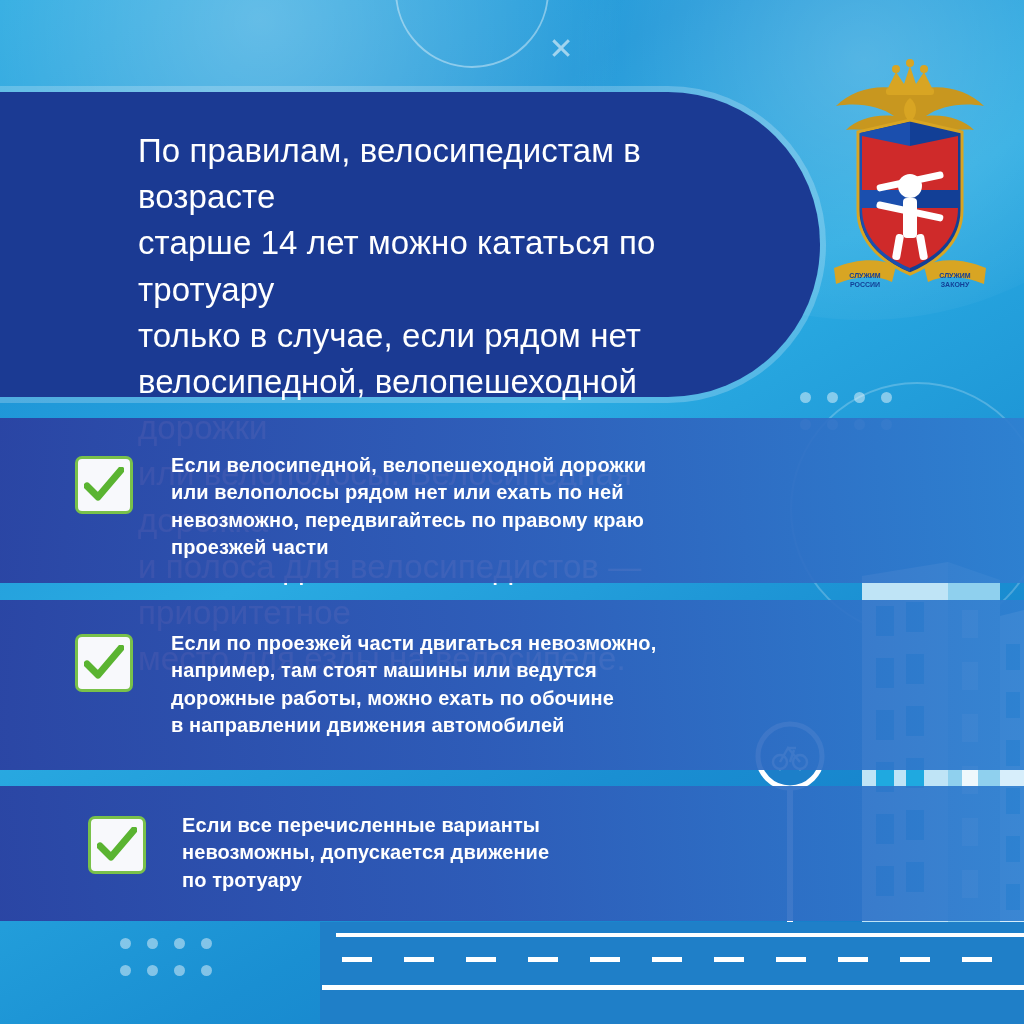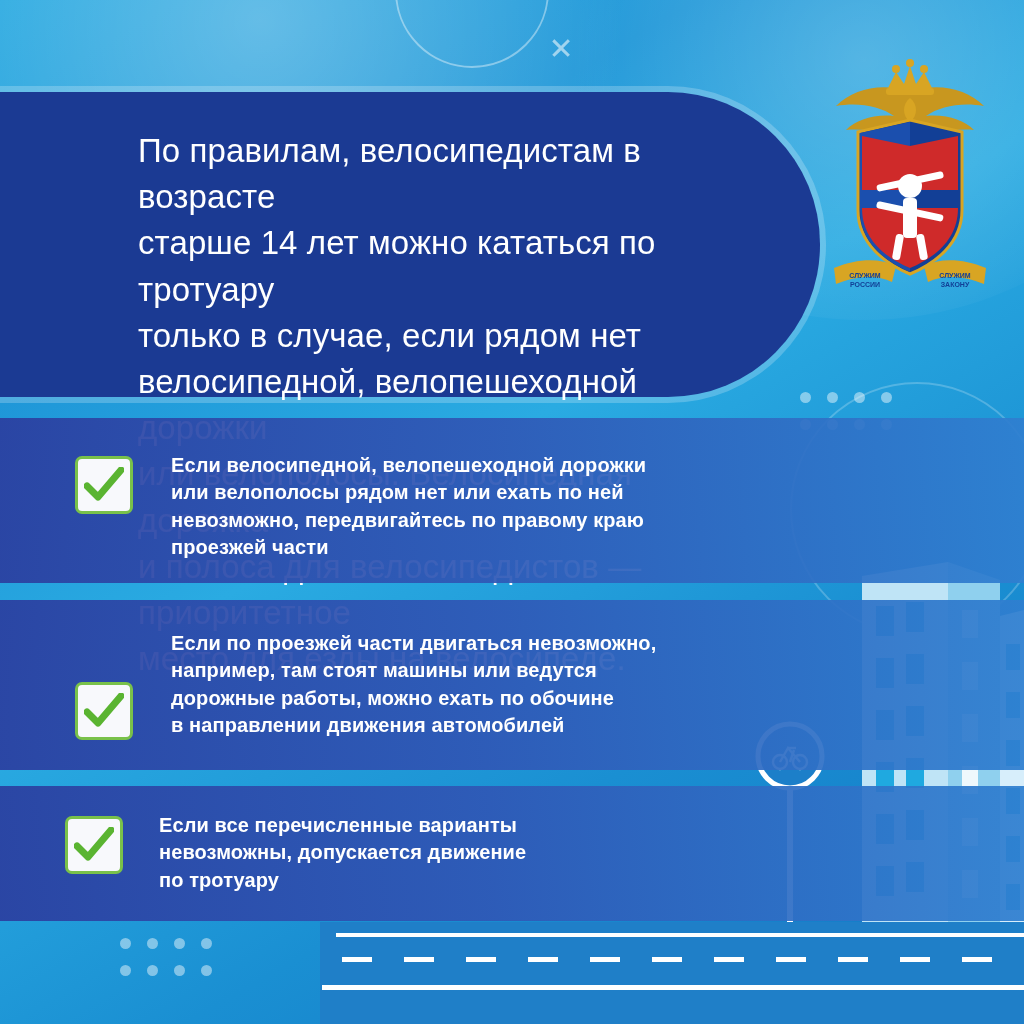--- a/index.html
+++ b/index.html
@@ -104,22 +104,22 @@
   .band.b2 { top: 600px; height: 170px; }
   .band.b3 { top: 786px; height: 135px; }
 
   .check-row {
     position: absolute;
     display: flex;
     align-items: flex-start;
     gap: 38px;
   }
   .check-row.c1 { left: 75px; top: 452px; }
-  .check-row.c2 { left: 75px; top: 630px; align-items: flex-end; }
-  .check-row.c3 { left: 65px; top: 812px; gap: 36px; }
+  .check-row.c2 { left: 75px; top: 630px; }
+  .check-row.c3 { left: 88px; top: 812px; gap: 36px; }
 
   .checkbox {
     width: 52px; height: 52px;
     border: 3px solid #79c14a;
     border-radius: 7px;
     background: rgba(255,255,255,0.97);
     flex: 0 0 auto;
     position: relative;
     margin-top: 4px;
   }

